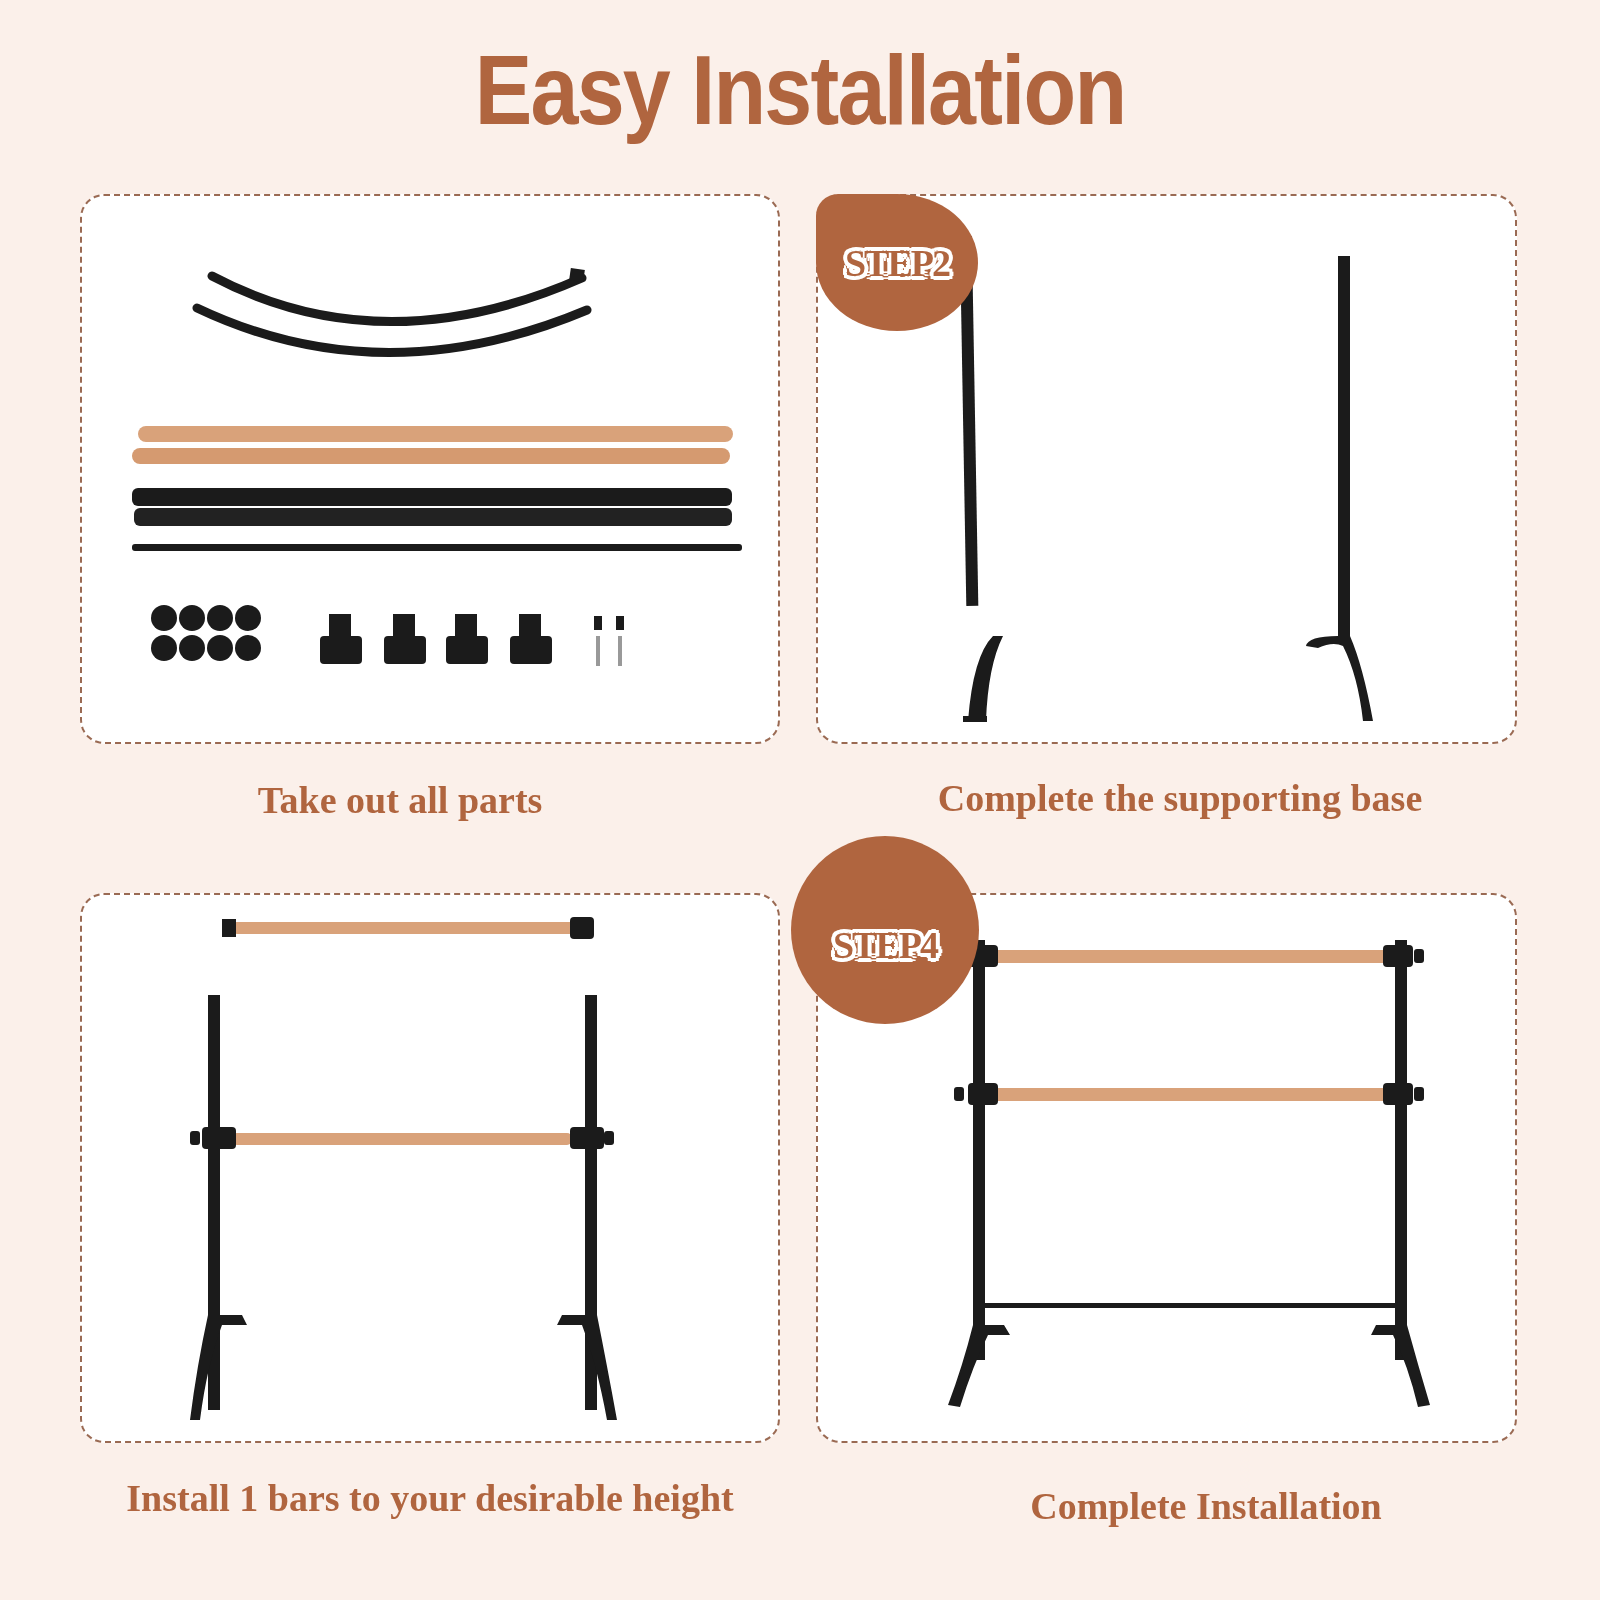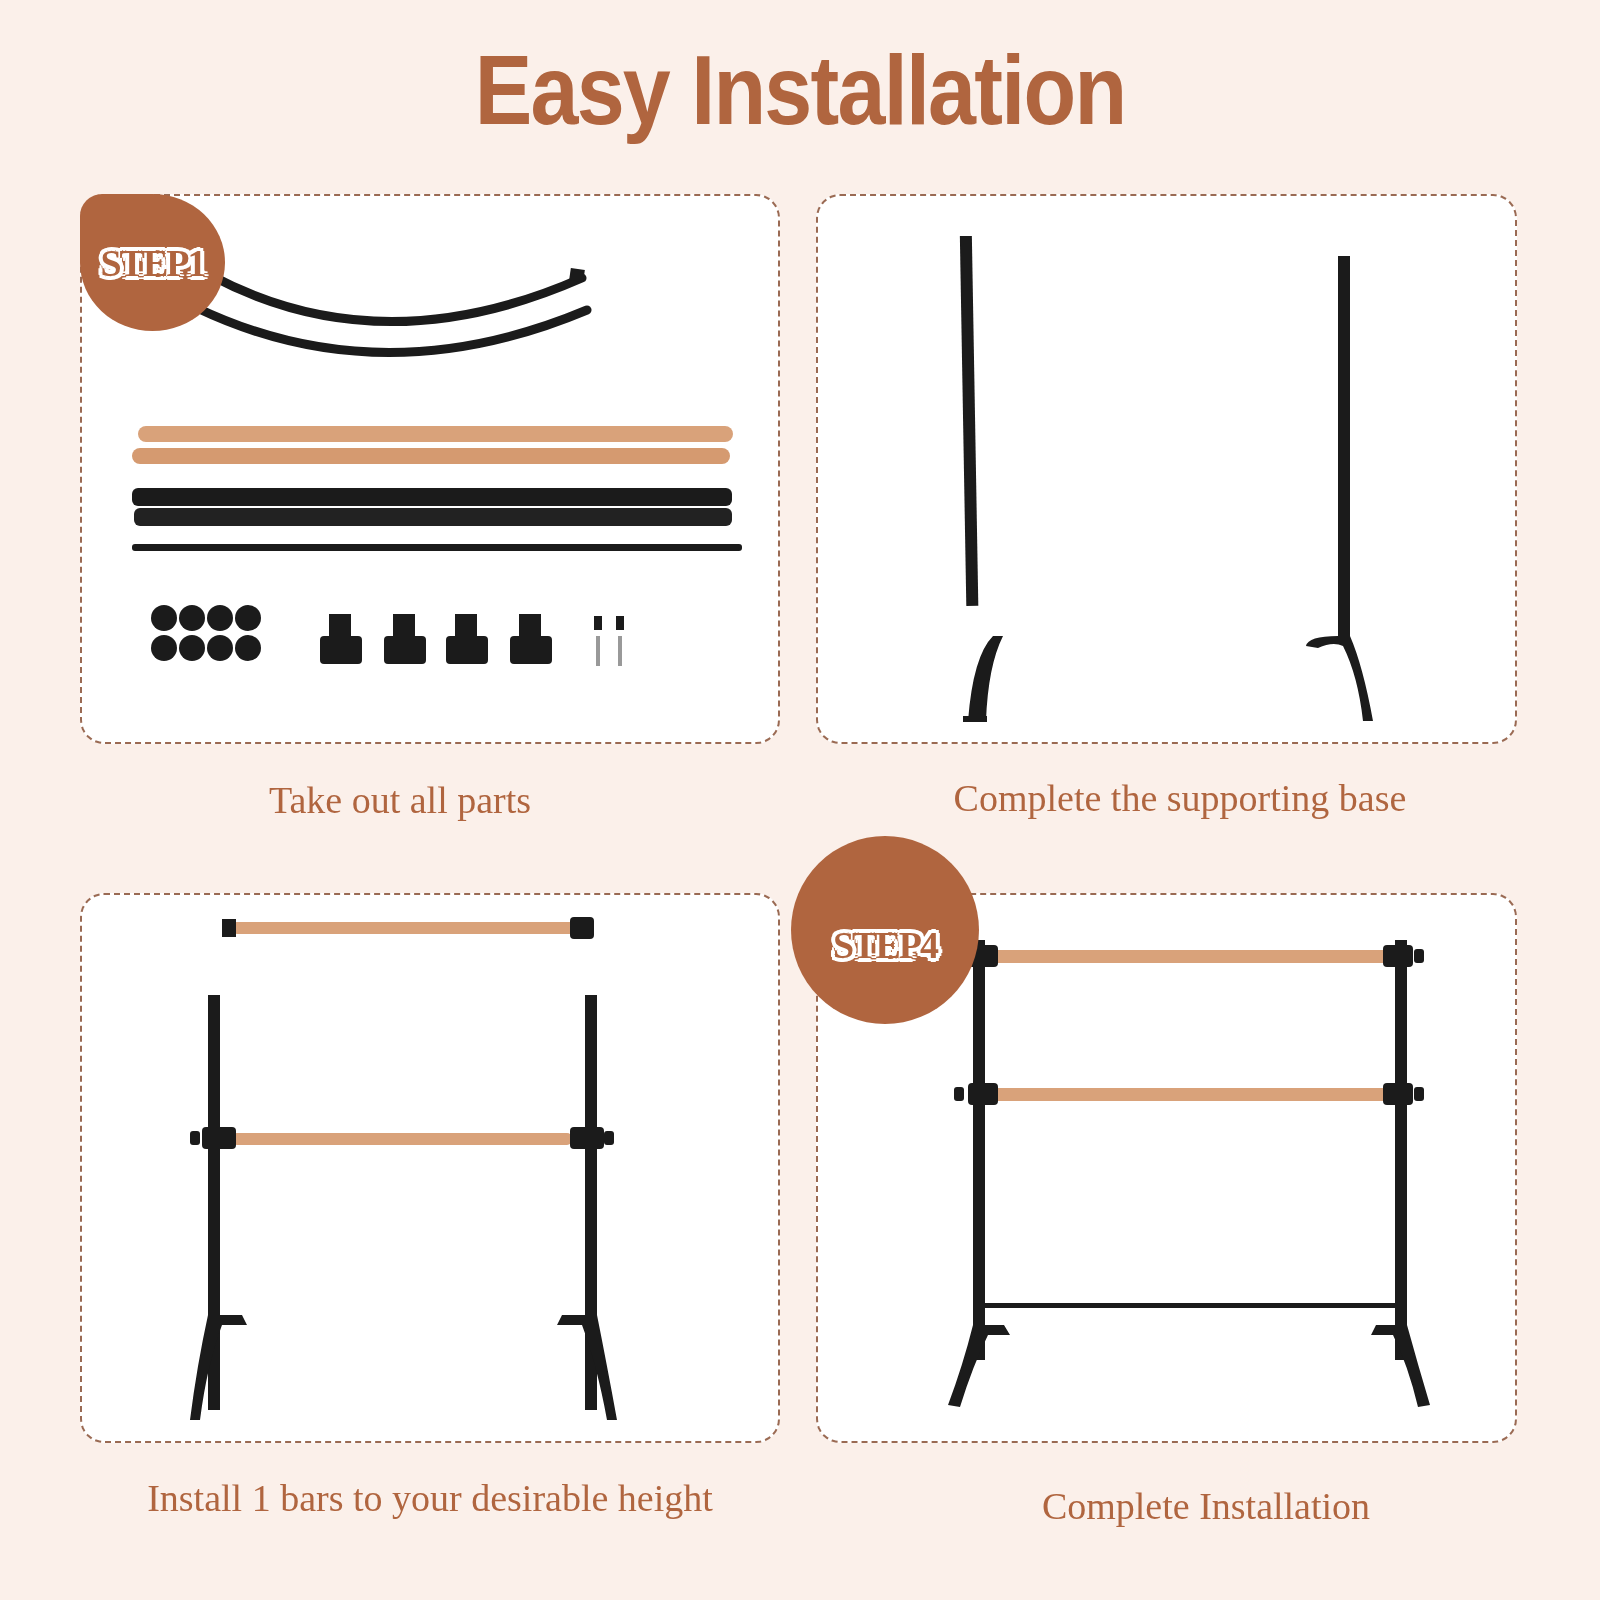--- a/index.html
+++ b/index.html
@@ -43,21 +43,21 @@
     color: #B0653F;
     letter-spacing: -2px;
     -webkit-text-stroke: 0;
     text-shadow:
       -4px 0 0 #fff, 4px 0 0 #fff, 0 -4px 0 #fff, 0 4px 0 #fff,
       -3px -3px 0 #fff, 3px -3px 0 #fff, -3px 3px 0 #fff, 3px 3px 0 #fff;
   }
   .caption {
     position: absolute;
     color: #B0653F;
-    font-weight: normal;
+    font-weight: bold;
     font-size: 38px;
     text-align: center;
     white-space: nowrap;
   }
   svg { position: absolute; left: 0; top: 0; }
 </style>
 </head>
 <body>
 
 <div class="title">Easy Installation</div>
@@ -98,37 +98,37 @@
         <rect x="437" y="418" width="22" height="28"></rect>
           <rect x="428" y="440" width="42" height="28" rx="4"></rect>
       </g>
 
       <rect x="512" y="420" width="8" height="14" fill="#1B1B1B"></rect>
       <rect x="514" y="440" width="4" height="30" fill="#999"></rect>
       <rect x="534" y="420" width="8" height="14" fill="#1B1B1B"></rect>
       <rect x="536" y="440" width="4" height="30" fill="#999"></rect>
     </svg>
   </div>
-  <div class="badge" style="left:-2px; top:-2px; width:145px; height:137px; border-radius:22px 50% 50% 50%;">
-    <span>STEP1</span>
-  </div>
 </div>
 <div class="caption" style="left:80px; top:778px; width:640px;">Take out all parts</div>
 
 <div class="card" style="left:816px; top:194px; width:701px; height:550px;">
   <div class="card-clip">
     <svg width="701" height="550" viewBox="0 0 701 550">
 
       <rect x="145" y="40" width="12" height="370" fill="#1B1B1B" transform="rotate(-1 150 220)"></rect>
       <path d="M150 525 Q 155 460 175 440 L 185 440 Q 170 470 168 525 Z" fill="#1B1B1B"></path>
       <rect x="145" y="520" width="24" height="6" fill="#1B1B1B"></rect>
 
       <rect x="520" y="60" width="12" height="380" fill="#1B1B1B"></rect>
       <path d="M520 440 Q 490 440 488 450 L 500 452 Q 515 445 525 450 Q 540 480 545 525 L 555 525 Q 545 470 532 440 Z" fill="#1B1B1B"></path>
     </svg>
+  </div>
+  <div class="badge" style="left:-2px; top:-2px; width:162px; height:137px; border-radius:22px 50% 50% 50%;">
+    <span>STEP2</span>
   </div>
 </div>
 <div class="caption" style="left:860px; top:776px; width:640px;">Complete the supporting base</div>
 
 <div class="card" style="left:80px; top:893px; width:700px; height:550px;">
   <div class="card-clip">
     <svg width="700" height="550" viewBox="0 0 700 550">
 
       <rect x="150" y="27" width="345" height="12" rx="5" fill="#D9A27A"></rect>
       <rect x="140" y="24" width="14" height="18" fill="#1B1B1B"></rect>

